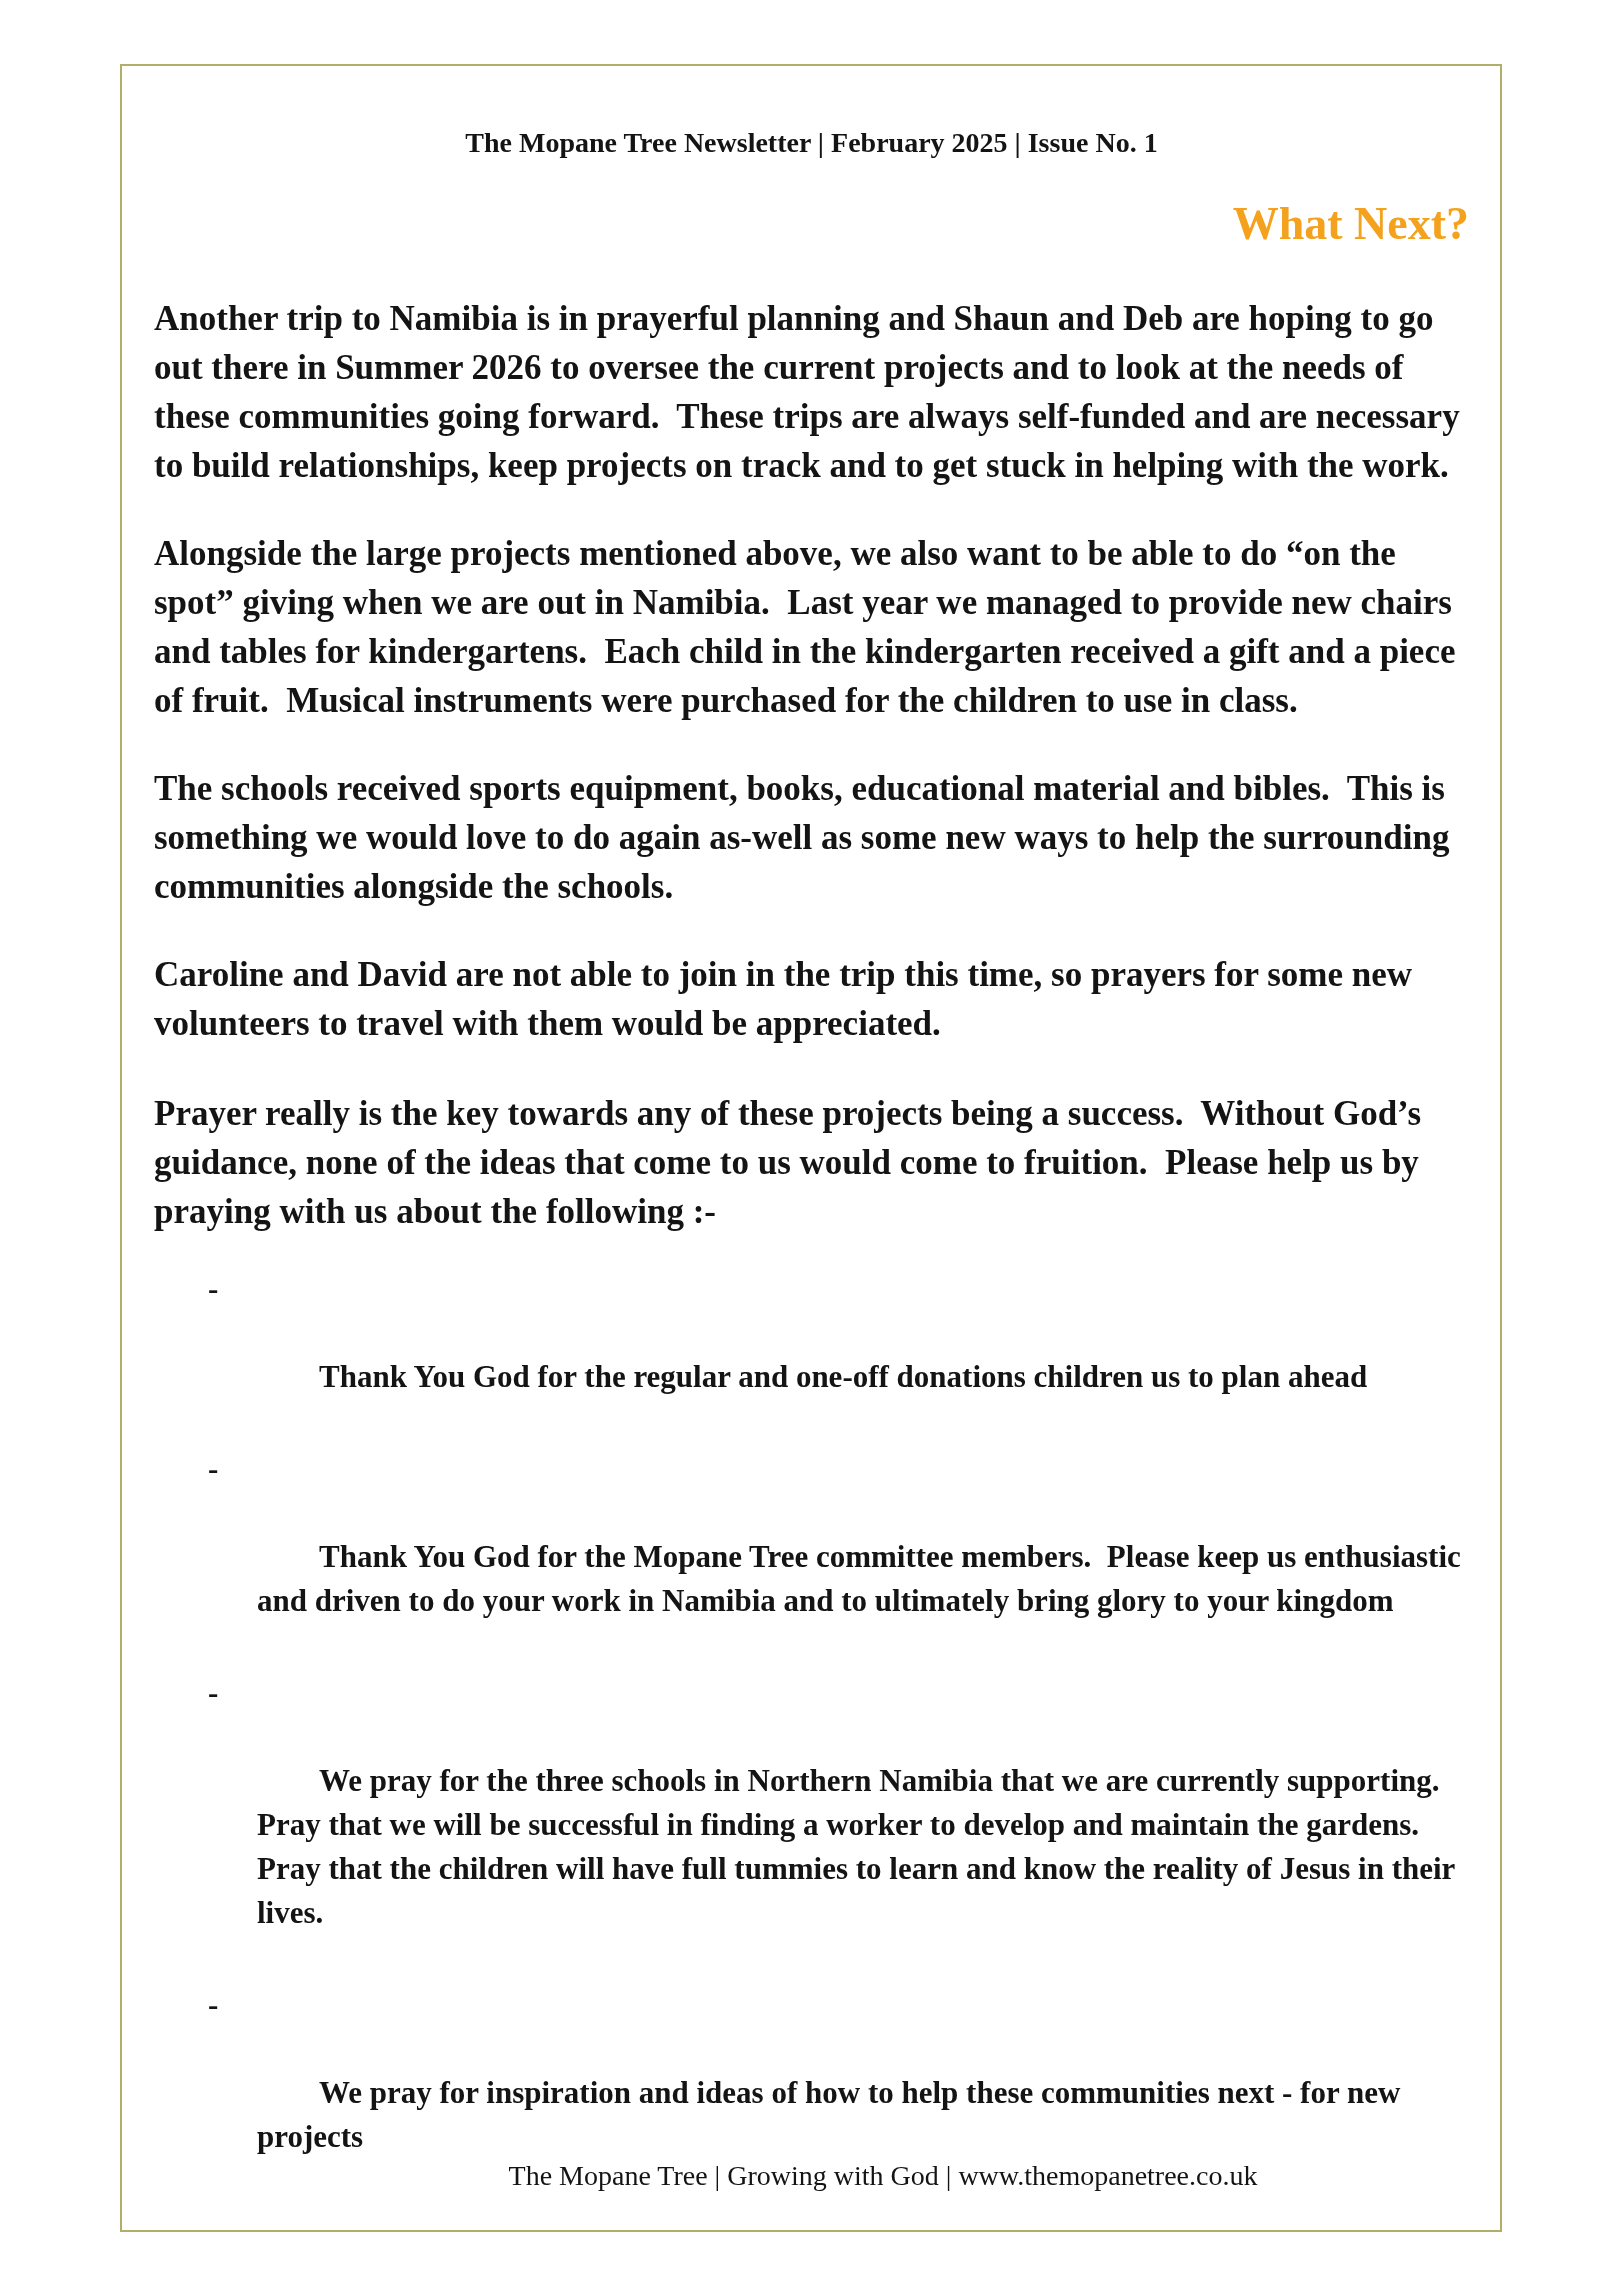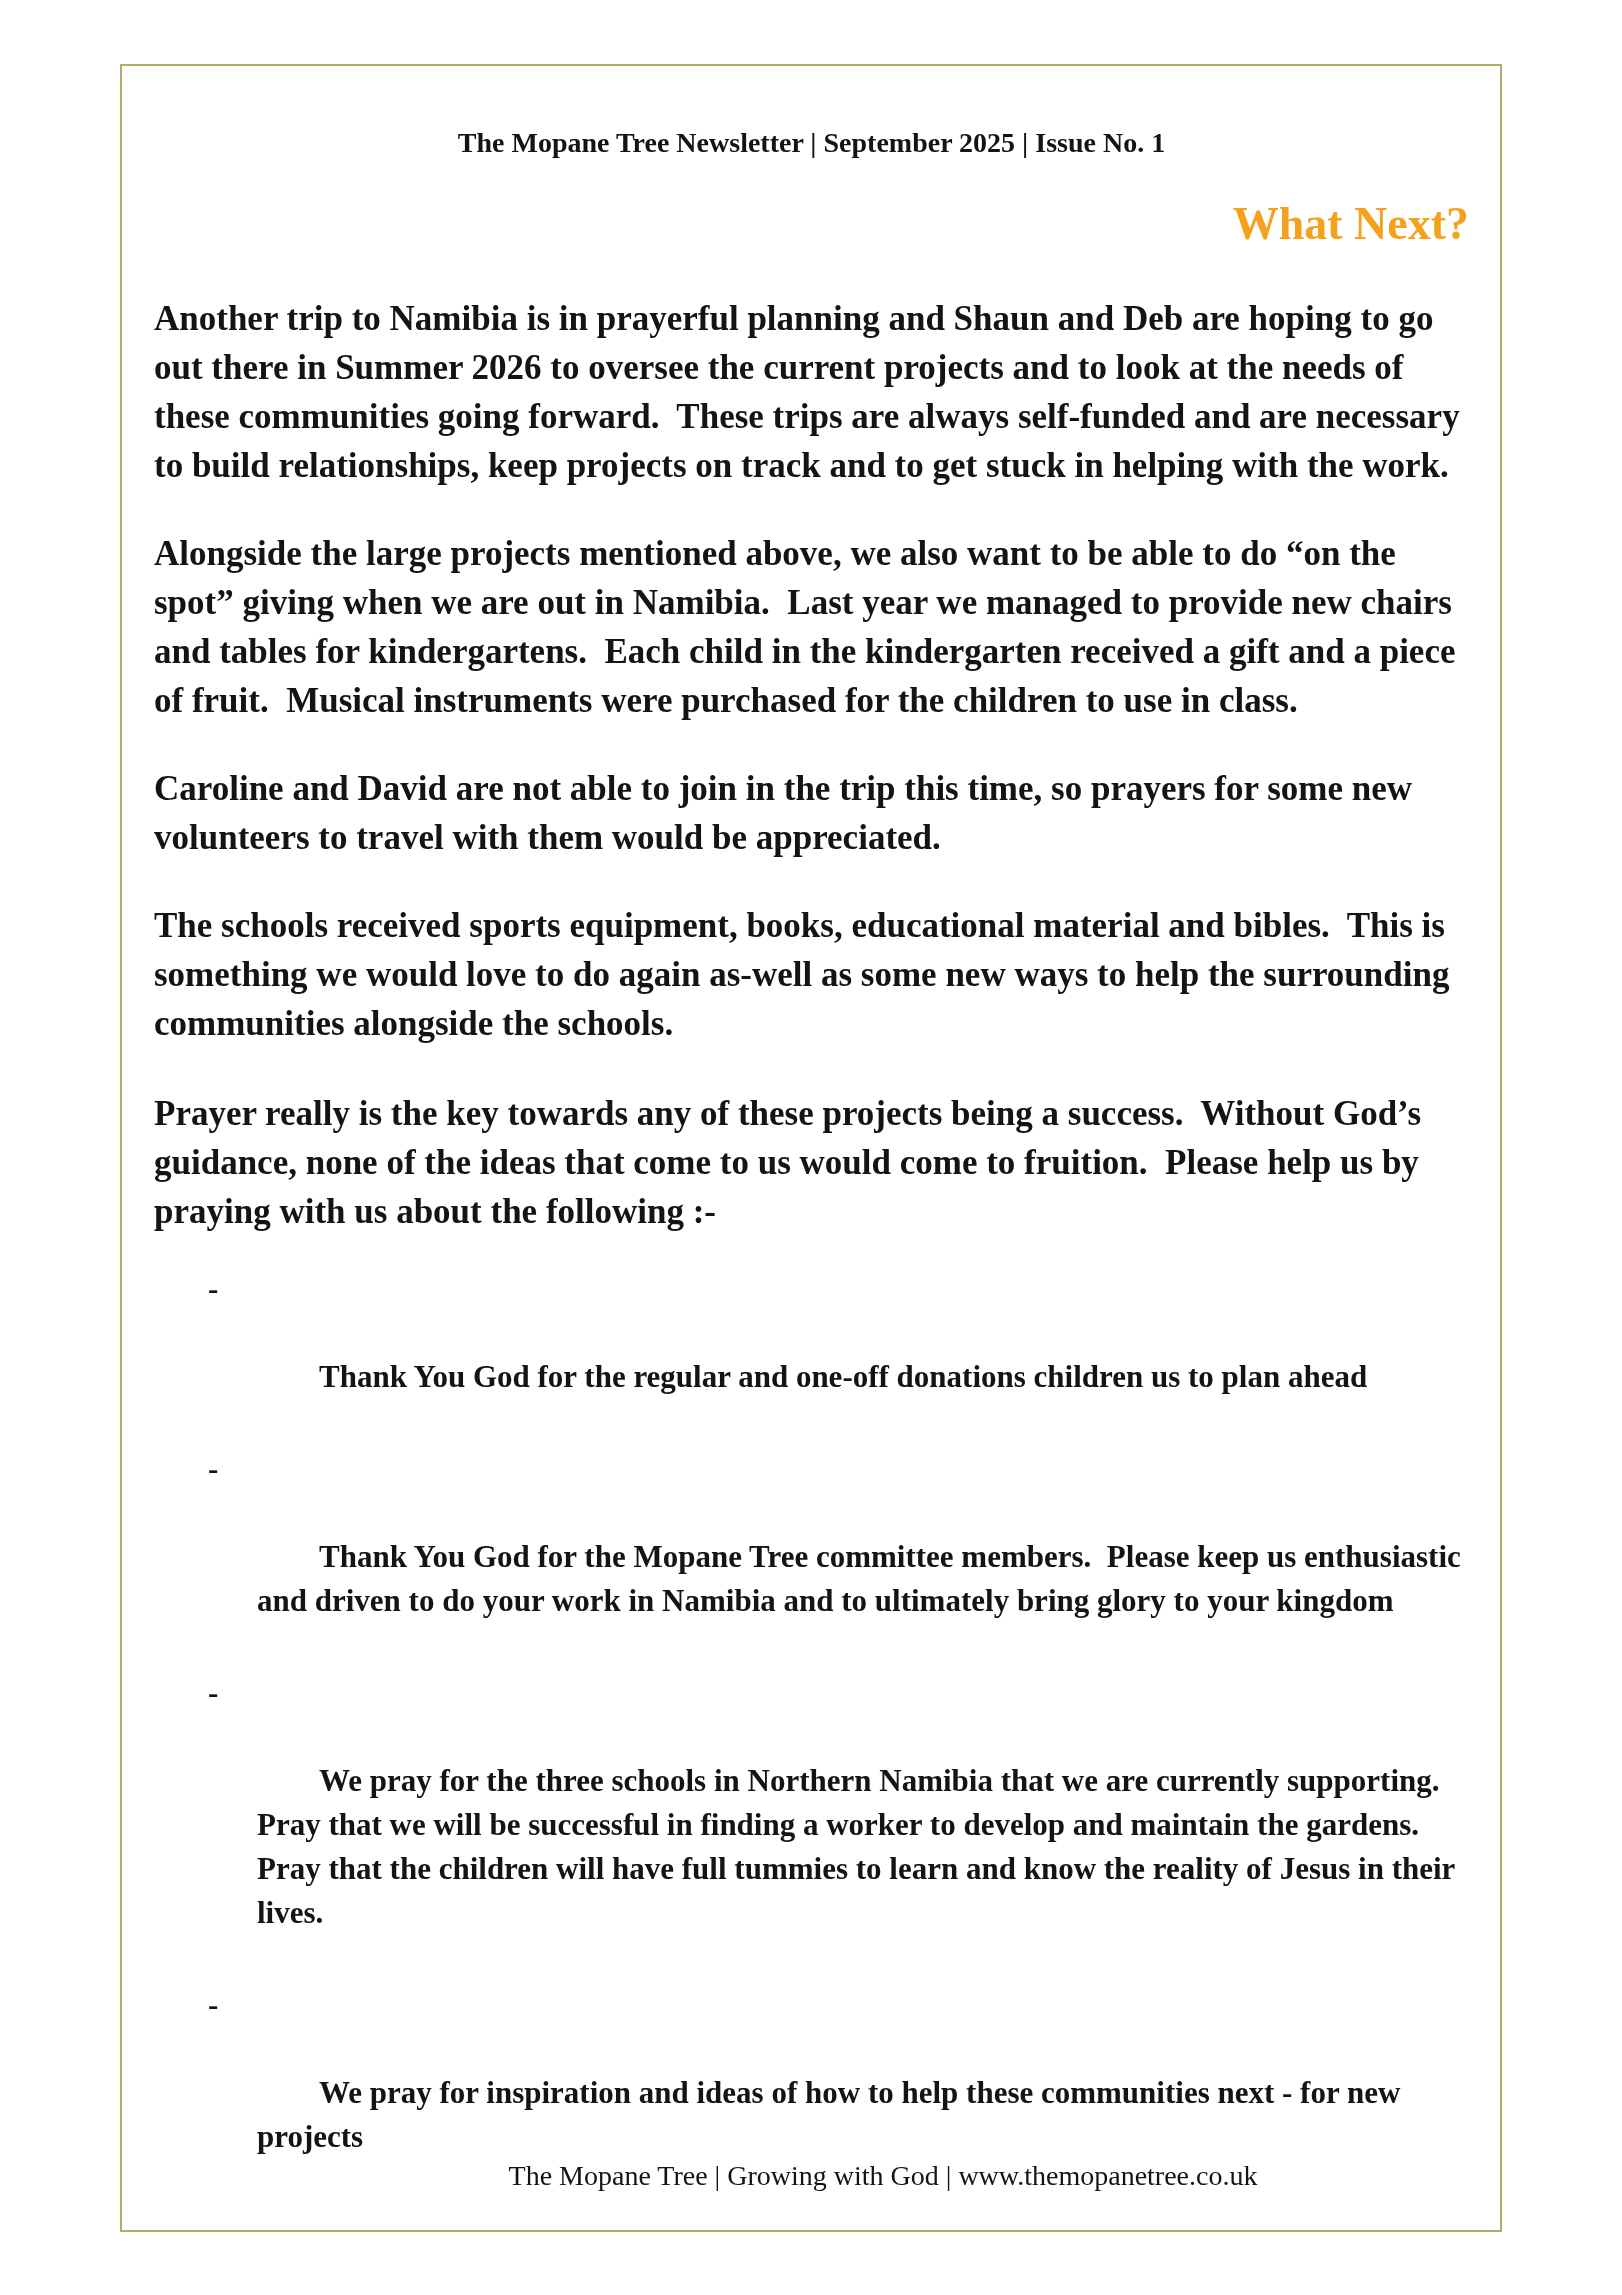--- a/index.html
+++ b/index.html
@@ -83,31 +83,31 @@
     font-weight: normal;
     line-height: 1.3;
   }
 </style>
 </head>
 <body>
 
 <div class="frame">
   <div class="content">
 
-    <div class="doc-header">The Mopane Tree Newsletter | September 2025 | Issue No. 1</div>
+    <div class="doc-header">The Mopane Tree Newsletter | February 2025 | Issue No. 1</div>
 
     <h1 class="heading orange">What Next?</h1>
 
     <p class="body-para first">Another trip to Namibia is in prayerful planning and Shaun and Deb are hoping to go out there in Summer 2026 to oversee the current projects and to look at the needs of these communities going forward.  These trips are always self-funded and are necessary to build relationships, keep projects on track and to get stuck in helping with the work.</p>
 
     <p class="body-para">Alongside the large projects mentioned above, we also want to be able to do “on the spot” giving when we are out in Namibia.  Last year we managed to provide new chairs and tables for kindergartens.  Each child in the kindergarten received a gift and a piece of fruit.  Musical instruments were purchased for the children to use in class.</p>
 
+    <p class="body-para">The schools received sports equipment, books, educational material and bibles.  This is something we would love to do again as-well as some new ways to help the surrounding communities alongside the schools.</p>
+
     <p class="body-para">Caroline and David are not able to join in the trip this time, so prayers for some new volunteers to travel with them would be appreciated.</p>
-
-    <p class="body-para">The schools received sports equipment, books, educational material and bibles.  This is something we would love to do again as-well as some new ways to help the surrounding communities alongside the schools.</p>
 
 
     <p class="body-para intro">Prayer really is the key towards any of these projects being a success.  Without God’s guidance, none of the ideas that come to us would come to fruition.  Please help us by praying with us about the following :-</p>
 
     <ul class="prayer-list">
       <li>
         <span class="dash">-</span>
         <span>Thank You God for the regular and one-off donations children us to plan ahead</span>
       </li>
       <li>

